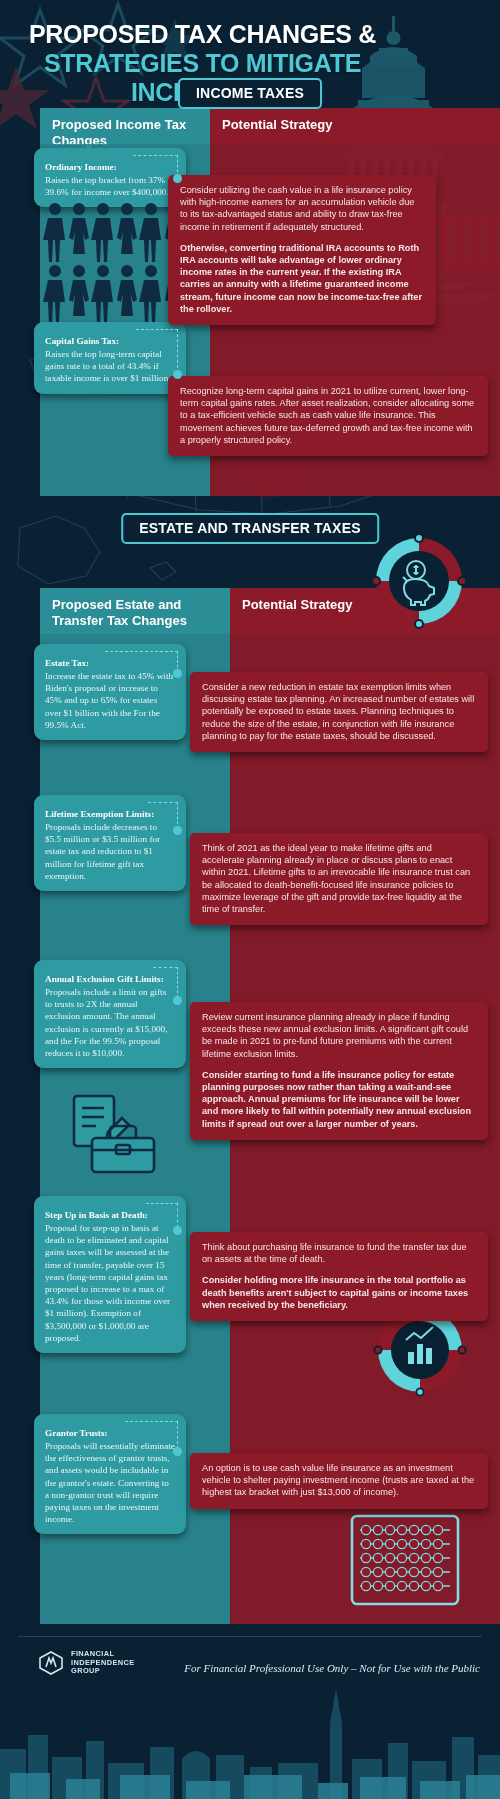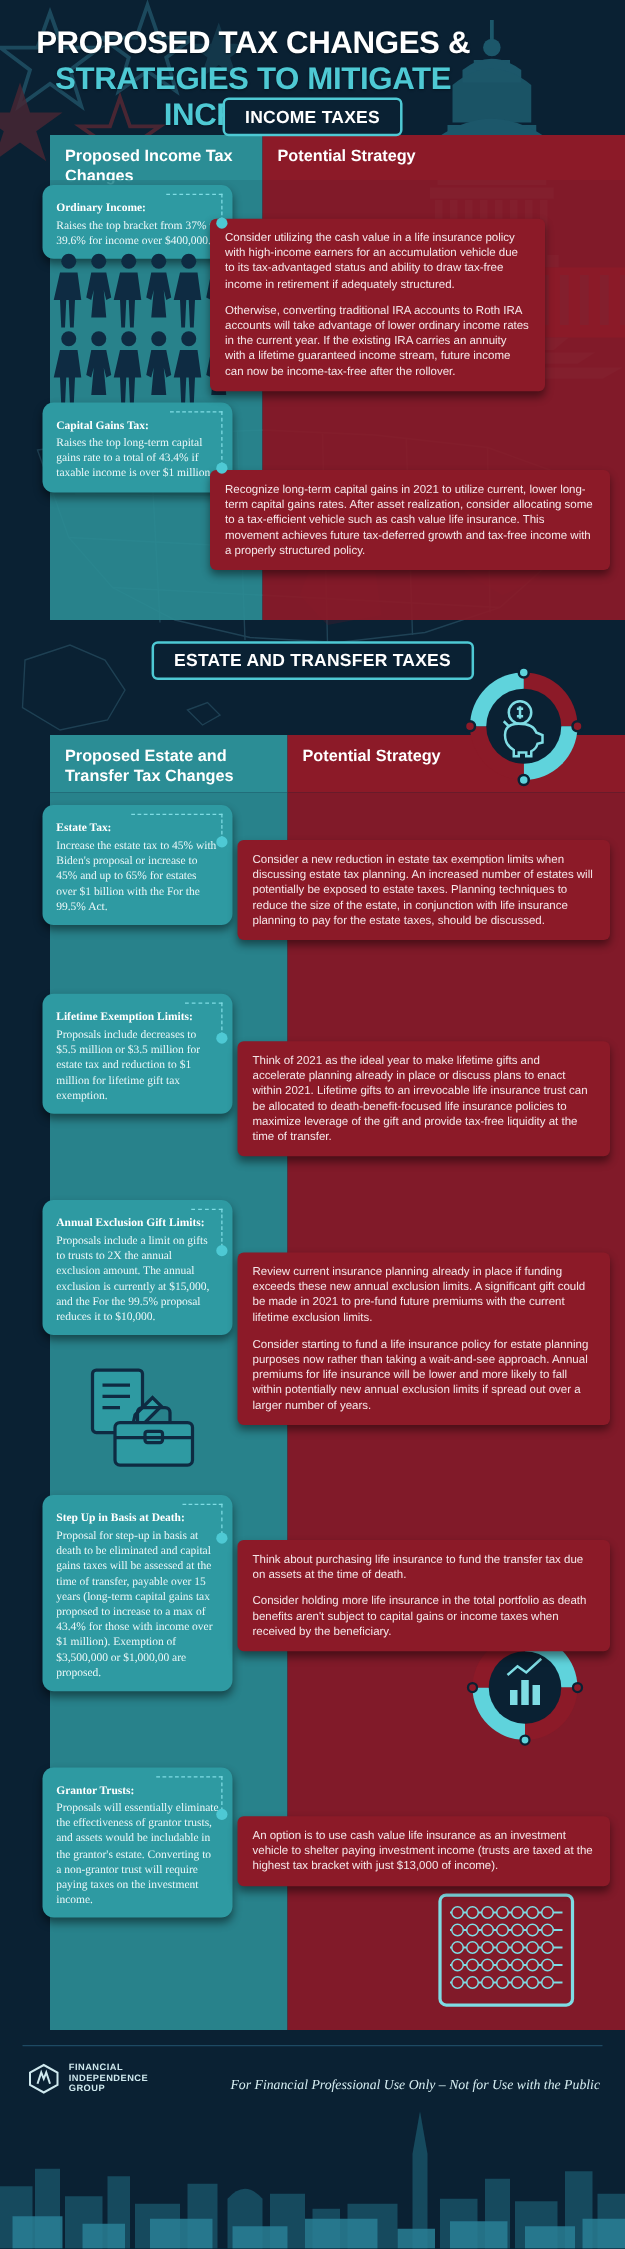--- a/index.html
+++ b/index.html
@@ -69,21 +69,21 @@
   }
   .card-right {
     position: absolute; z-index: 6;
     background: #8c1a28; border-radius: 5px;
     box-shadow: 0 4px 7px rgba(0,0,0,.45);
     padding: 9px 12px 10px 12px;
   }
   .card-right p {
     color: #f4e6e8; font-size: 9.2px; line-height: 12.2px;
   }
-  .card-right p + p { margin-top: 9px; }
+  .card-right p + p { margin-top: 9px; font-weight: bold; }
 
   
   .dash {
     position: absolute; z-index: 6; height: 0;
     border-top: 1.4px dashed #7fdce4;
   }
   .dash-v {
     position: absolute; z-index: 6; width: 0;
     border-left: 1.4px dashed #7fdce4;
   }
@@ -93,21 +93,21 @@
   }
 
   
   .illo { position: absolute; z-index: 5; }
 
   
   .footer-rule {
     position: absolute; left: 18px; top: 1636px; width: 464px; height: 1px;
     background: #1d4a63; z-index: 5;
   }
-  .logo-wrap { position: absolute; left: 22px; top: 1650px; z-index: 6; display: flex; align-items: center; gap: 7px; }
+  .logo-wrap { position: absolute; left: 38px; top: 1650px; z-index: 6; display: flex; align-items: center; gap: 7px; }
   .logo-text { color: #cfe9ee; font-size: 7.4px; font-weight: bold; line-height: 8.6px; letter-spacing: .4px; }
   .disclaimer {
     position: absolute; right: 20px; top: 1662px; z-index: 6;
     color: #d6eef2; font-size: 11px; font-style: italic; font-family: "Liberation Serif", serif;
   }
   .skyline { position: absolute; left: 0; bottom: 0; width: 500px; height: 128px; z-index: 4; }
 </style>
 </head>
 <body>
 

